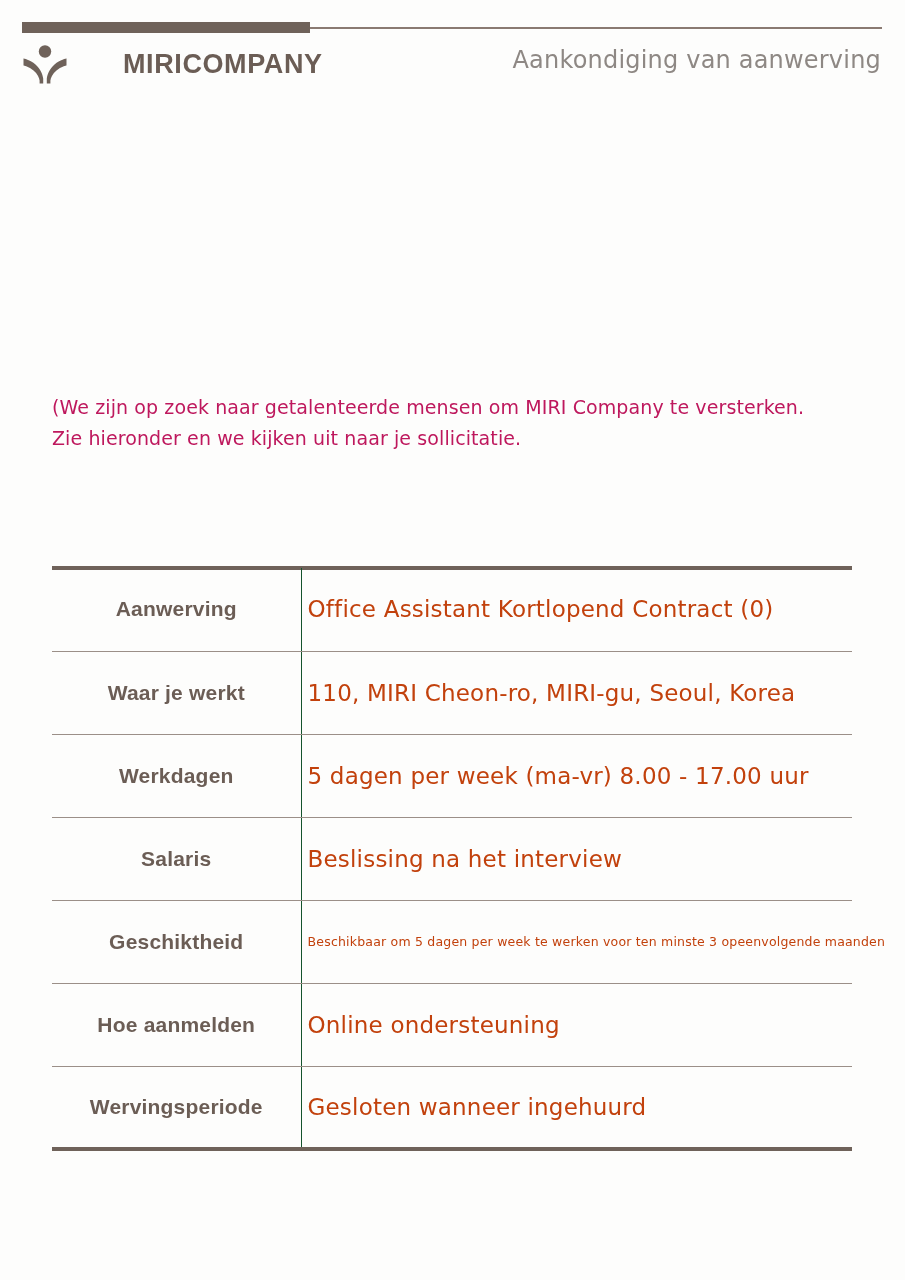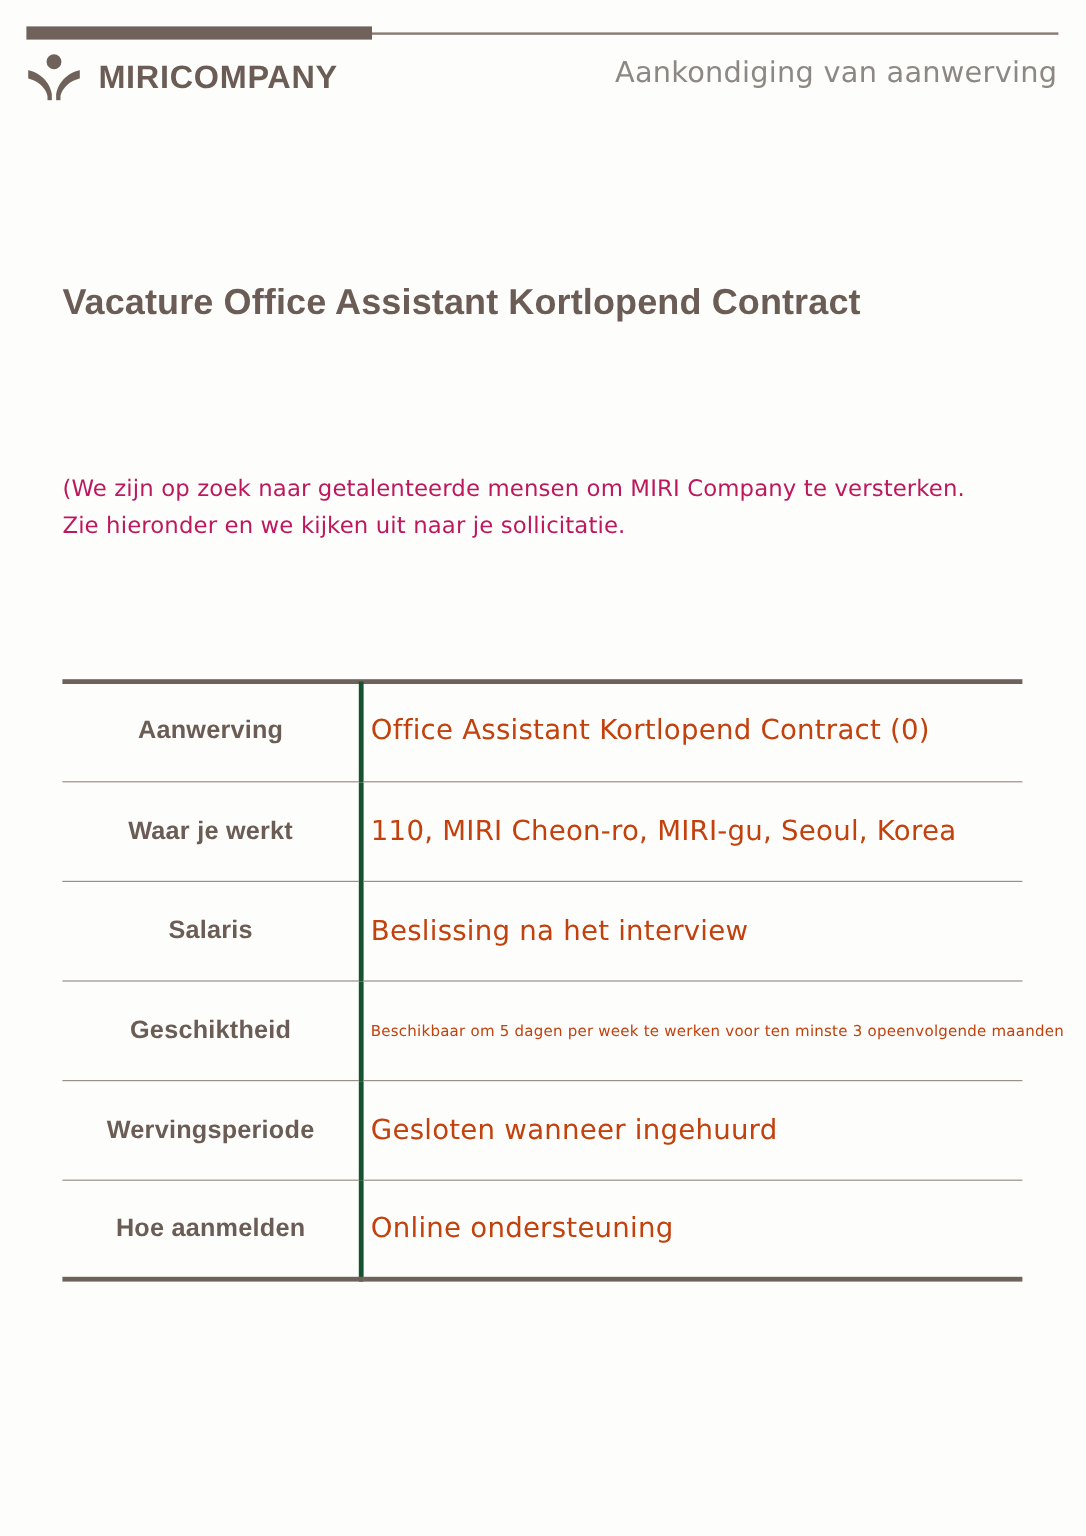--- a/index.html
+++ b/index.html
@@ -48,20 +48,21 @@
     left: 0; top: 40px;
     width: 905px;
     height: 48px;
   }
   .brand {
     position: absolute;
     left: 22px; top: 0;
     display: flex;
     align-items: center;
     height: 48px;
+    gap: 41px;
   }
   .logo-icon {
     width: 46px;
     height: 40px;
     display: block;
     flex: none;
   }
   .brand-name {
     margin-left: 14px;
     font-size: 27px;
@@ -130,21 +131,21 @@
   .tbl-top-border {
     position: absolute;
     left: 52px; top: 566px;
     width: 800px;
     height: 4px;
     background: #6f625a;
   }
   .col-label {
     width: 249px;
     text-align: center;
-    border-right: 4px solid #14532d;
+    border-right: 1px solid #14532d;
     color: #6b5d55;
     font-weight: 700;
     font-size: 21px;
     letter-spacing: 0.2px;
     font-family: "Liberation Sans", sans-serif;
   }
   .col-label.tight  { font-size: 17px; }
   .col-value {
     color: #c2410c;
     font-weight: 400;
@@ -169,49 +170,52 @@
     <div class="brand">
       <svg class="logo-icon" viewBox="0 0 46 40">
         <circle cx="23" cy="7.5" r="6.2" fill="#6f625a"></circle>
         <path d="M1.5 14.5 C1.5 14.5 8 15.5 13.5 20.5 C18.5 25 20.5 30 21.2 34.5 L21.2 39.5 L24.8 39.5 L24.8 34.5 C25.5 30 27.5 25 32.5 20.5 C38 15.5 44.5 14.5 44.5 14.5 L44.5 21.5 C44.5 21.5 39 22.5 34.5 26.5 C30.5 30 28.8 33.5 28.4 36.5 L28.4 39.5 L17.6 39.5 L17.6 36.5 C17.2 33.5 15.5 30 11.5 26.5 C7 22.5 1.5 21.5 1.5 21.5 Z" fill="#6f625a"></path>
       </svg>
       <span class="brand-name">MIRICOMPANY</span>
     </div>
     <div class="header-tag">Aankondiging van aanwerving</div>
   </div>
 
-  <h1 class="title">Vacature Office Assistant Kortlopend Contract</h1>
 
   <p class="intro">(We zijn op zoek naar getalenteerde mensen om MIRI Company te versterken.
  Zie hieronder en we kijken uit naar je sollicitatie.</p>
 
   <div class="tbl-top-border"></div>
 
   <table class="info-table">
     <tbody>
       <tr>
         <td class="col-label">Aanwerving</td>
         <td class="col-value">Office Assistant Kortlopend Contract (0)</td>
       </tr>
       <tr>
         <td class="col-label">Waar je werkt</td>
         <td class="col-value">110, MIRI Cheon-ro, MIRI-gu, Seoul, Korea</td>
       </tr>
       <tr>
+        <td class="col-label">Werkdagen</td>
+        <td class="col-value">5 dagen per week (ma-vr) 8.00 - 17.00 uur</td>
+      </tr>
+      <tr>
         <td class="col-label">Salaris</td>
         <td class="col-value">Beslissing na het interview</td>
       </tr>
       <tr>
         <td class="col-label">Geschiktheid</td>
         <td class="col-value small">Beschikbaar om 5 dagen per week te werken voor ten minste 3 opeenvolgende maanden</td>
       </tr>
       <tr>
+        <td class="col-label">Hoe aanmelden</td>
+        <td class="col-value">Online ondersteuning</td>
+      </tr>
+      <tr>
         <td class="col-label">Wervingsperiode</td>
         <td class="col-value">Gesloten wanneer ingehuurd</td>
       </tr>
-      <tr>
-        <td class="col-label">Hoe aanmelden</td>
-        <td class="col-value">Online ondersteuning</td>
-      </tr>
     </tbody>
   </table>
 
 </div>
 
 </body></html>

